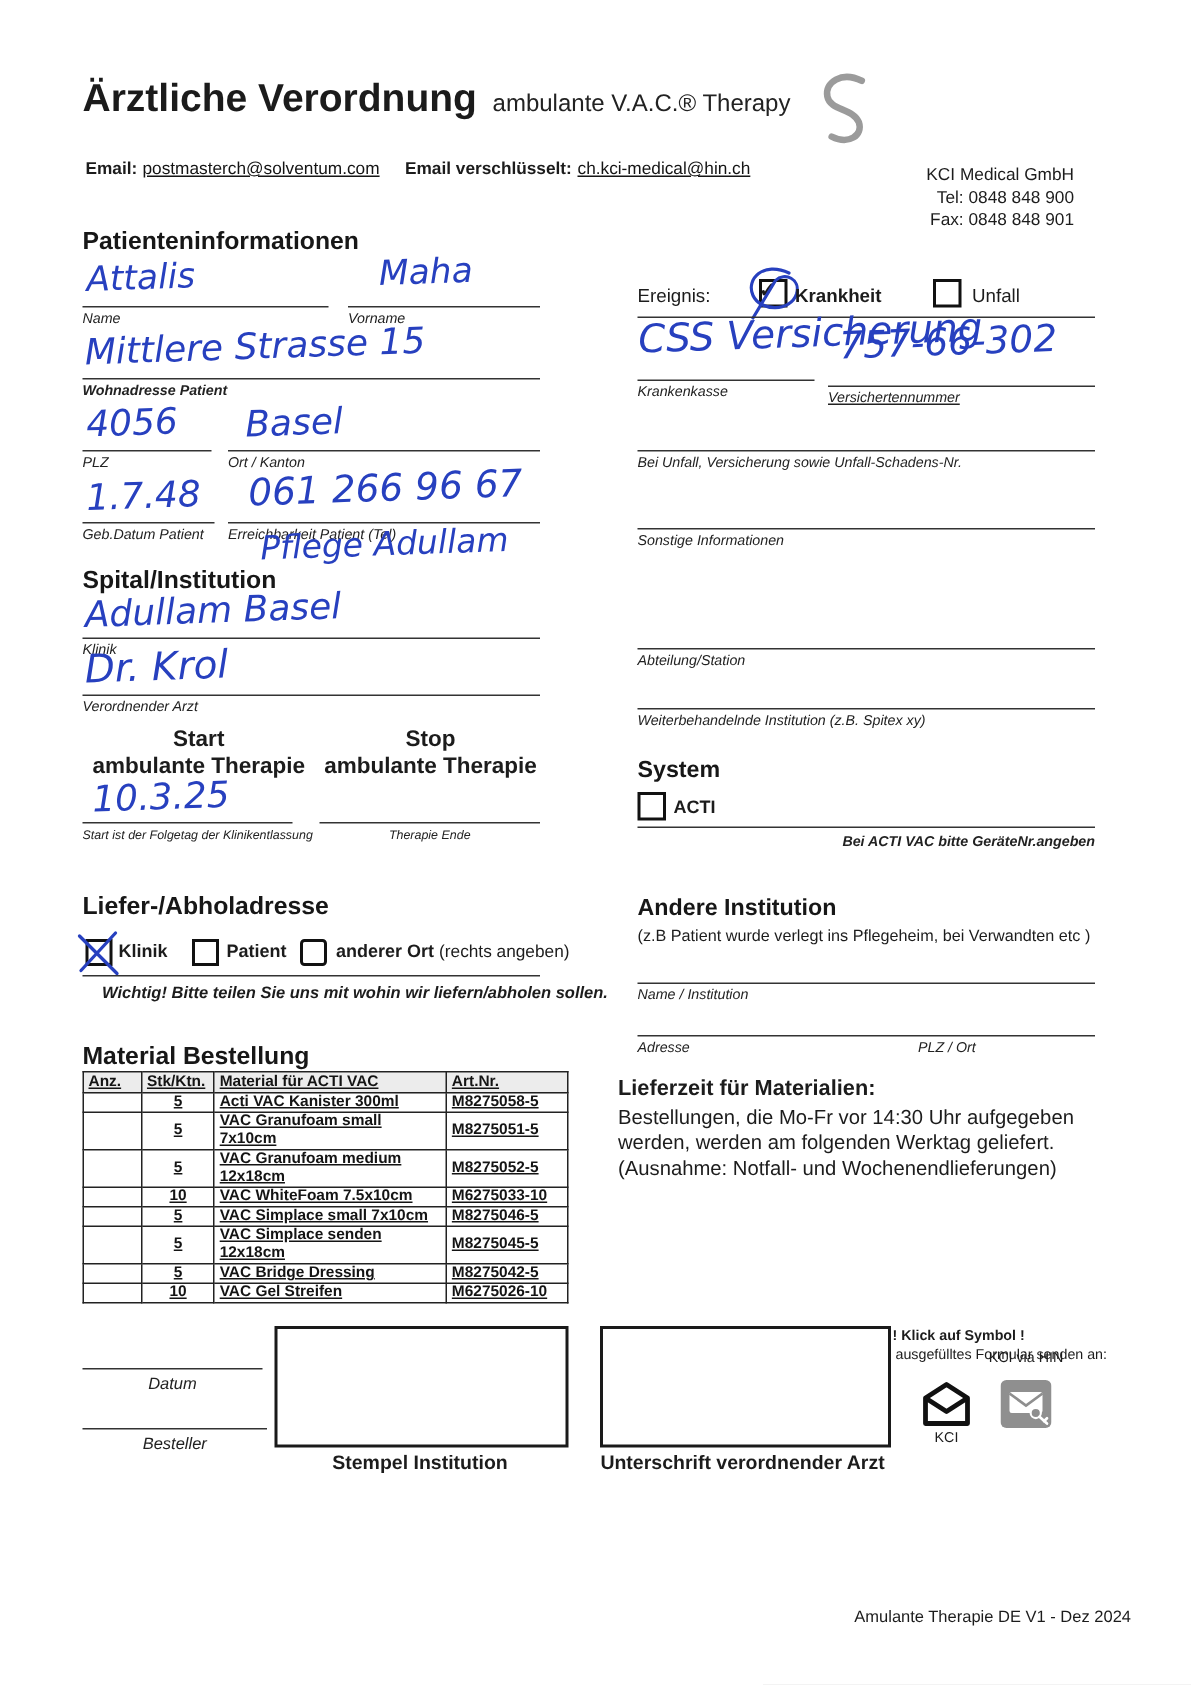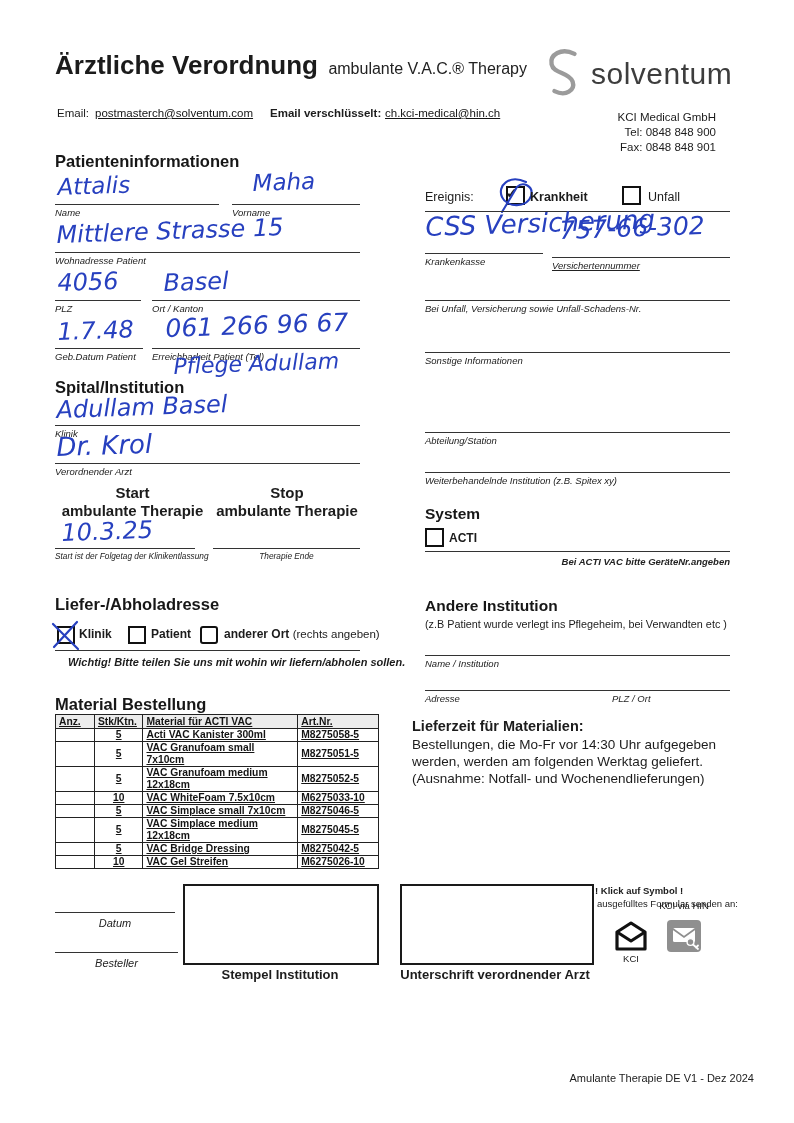--- a/index.html
+++ b/index.html
@@ -31,24 +31,23 @@
     <span style="font-size:26px;font-weight:bold;color:#1b1b1b;">Ärztliche Verordnung</span>
     <span style="font-size:16px;color:#222;margin-left:6px;">ambulante V.A.C.® Therapy</span>
   </div>
 
   <div class="abs" style="left:543px;top:46px;display:flex;align-items:center;">
     <span>
       <svg width="42" height="52" viewBox="0 0 44 54">
         <path d="M33 8 C19 1 7 9 9 19 C11 29 27 27 31 37 C34 46 24 53 12 47" fill="none" stroke="#9b9b9b" stroke-width="4.6" stroke-linecap="round"></path>
       </svg>
     </span>
-    <span style="font-size:30px;color:#3d3d3d;letter-spacing:0.5px;margin-left:6px;">solventum</span>
-  </div>
-
-  <div class="abs" style="left:57px;top:107px;font-size:11.5px;font-weight:normal;">Email:</div>
+  </div>
+
+  <div class="abs" style="left:57px;top:107px;font-size:11.5px;font-weight:bold;">Email:</div>
   <div class="abs link" style="left:95px;top:107px;font-size:11.5px;">postmasterch@solventum.com</div>
   <div class="abs" style="left:270px;top:107px;font-size:11.5px;font-weight:bold;">Email verschlüsselt:</div>
   <div class="abs link" style="left:385px;top:107px;font-size:11.5px;">ch.kci-medical@hin.ch</div>
 
   <div class="abs" style="right:78px;top:110px;text-align:right;font-size:11.5px;line-height:15px;">
     <div>KCI Medical GmbH</div>
     <div>Tel: 0848 848 900</div>
     <div>Fax: 0848 848 901</div>
   </div>
 
@@ -56,21 +55,21 @@
 
   <div class="hw" style="left:58px;top:174px;font-size:23px;">Attalis</div>
   <div class="hw" style="left:253px;top:170px;font-size:23px;">Maha</div>
   <div class="line" style="left:55px;top:204px;width:164px;"></div>
   <div class="line" style="left:232px;top:204px;width:128px;"></div>
   <div class="lbl" style="left:55px;top:207px;">Name</div>
   <div class="lbl" style="left:232px;top:207px;">Vorname</div>
 
   <div class="hw" style="left:57px;top:221px;font-size:24px;">Mittlere Strasse 15</div>
   <div class="line" style="left:55px;top:252px;width:305px;"></div>
-  <div class="lbl" style="left:55px;top:255px;">Wohnadresse Patient</div>
+  <div class="lbl" style="left:55px;top:255px;font-weight:bold;">Wohnadresse Patient</div>
 
   <div class="hw" style="left:58px;top:269px;font-size:24px;">4056</div>
   <div class="hw" style="left:164px;top:269px;font-size:24px;">Basel</div>
   <div class="line" style="left:55px;top:300px;width:86px;"></div>
   <div class="line" style="left:152px;top:300px;width:208px;"></div>
   <div class="lbl" style="left:55px;top:303px;">PLZ</div>
   <div class="lbl" style="left:152px;top:303px;">Ort / Kanton</div>
 
   <div class="hw" style="left:58px;top:318px;font-size:24px;">1.7.48</div>
   <div class="hw" style="left:166px;top:314px;font-size:25px;">061 266 96 67</div>
@@ -154,21 +153,21 @@
       </tr>
       <tr>
         <td class="qty"></td>
         <td class="qty">5</td>
         <td>VAC Simplace small 7x10cm</td>
         <td>M8275046-5</td>
       </tr>
       <tr>
         <td class="qty"></td>
         <td class="qty">5</td>
-        <td>VAC Simplace medium 12x18cm</td>
+        <td>VAC Simplace senden 12x18cm</td>
         <td>M8275045-5</td>
       </tr>
       <tr>
         <td class="qty"></td>
         <td class="qty">5</td>
         <td>VAC Bridge Dressing</td>
         <td>M8275042-5</td>
       </tr>
       <tr>
         <td class="qty"></td>

